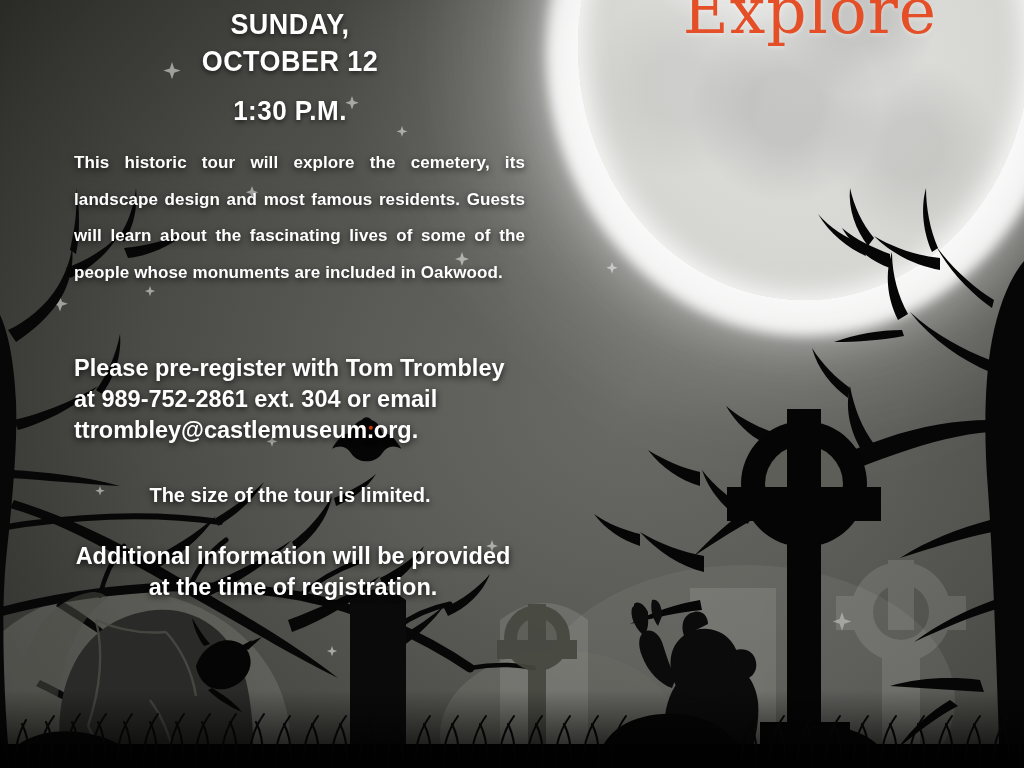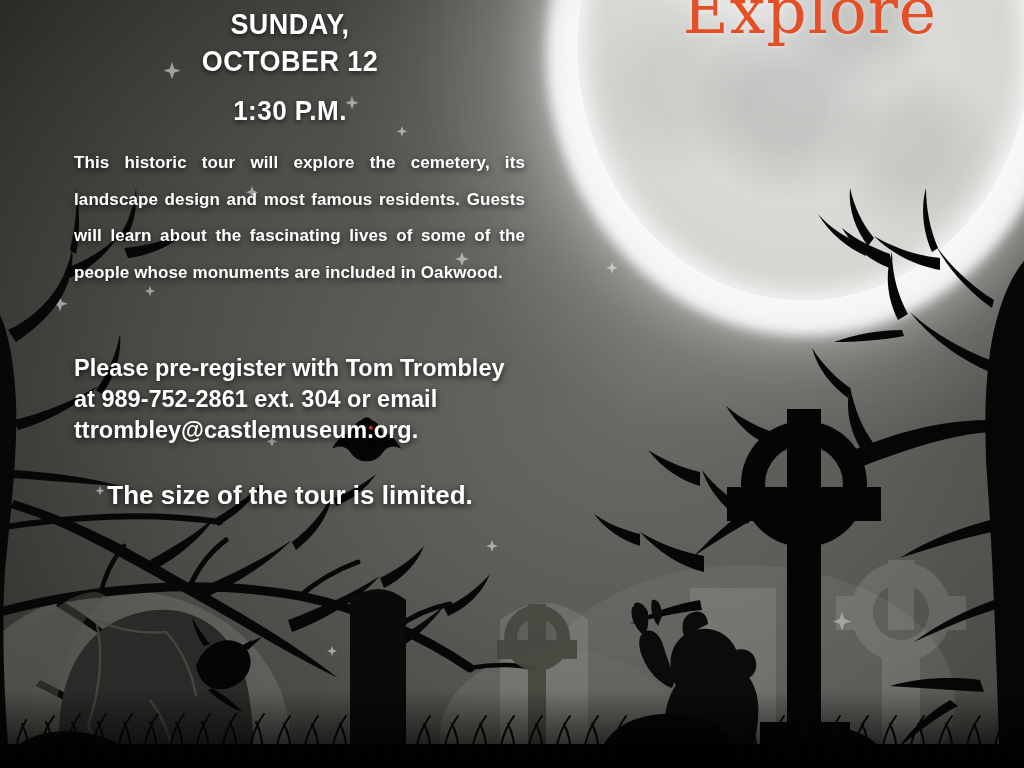--- a/index.html
+++ b/index.html
@@ -88,21 +88,21 @@
     font-weight:700;
     font-size:23.5px;
     line-height:31px;
     padding-right:20px;
     text-shadow:0 2px 6px rgba(0,0,0,.8);
   }
   .limited{
     margin-top:34px;
     text-align:center;
     font-weight:700;
-    font-size:26px;
+    font-size:20px;
     line-height:31px;
     padding-right:22px;
     text-shadow:0 2px 6px rgba(0,0,0,.85);
   }
   .addl{
     margin-top:30px;
     text-align:center;
     font-weight:700;
     font-size:23.5px;
     line-height:31px;
@@ -430,16 +430,17 @@
       <div class="dateline">OCTOBER 12</div>
       <div class="dateline timeline-txt">1:30 P.M.</div>
     </div>
 
     <div class="body-par">This historic tour will explore the cemetery, its landscape design and most famous residents. Guests will learn about the fascinating lives of some of the people whose monuments are included in Oakwood.</div>
 
     <div class="contact">Please pre-register with Tom Trombley at 989-752-2861 ext. 304 or email ttrombley@castlemuseum.org.</div>
 
     <div class="limited">The size of the tour is limited.</div>
 
+    <div class="addl">Additional information will be provided at the time of registration.</div>
 
   </div>
 
 </div>
 
 </body></html>

